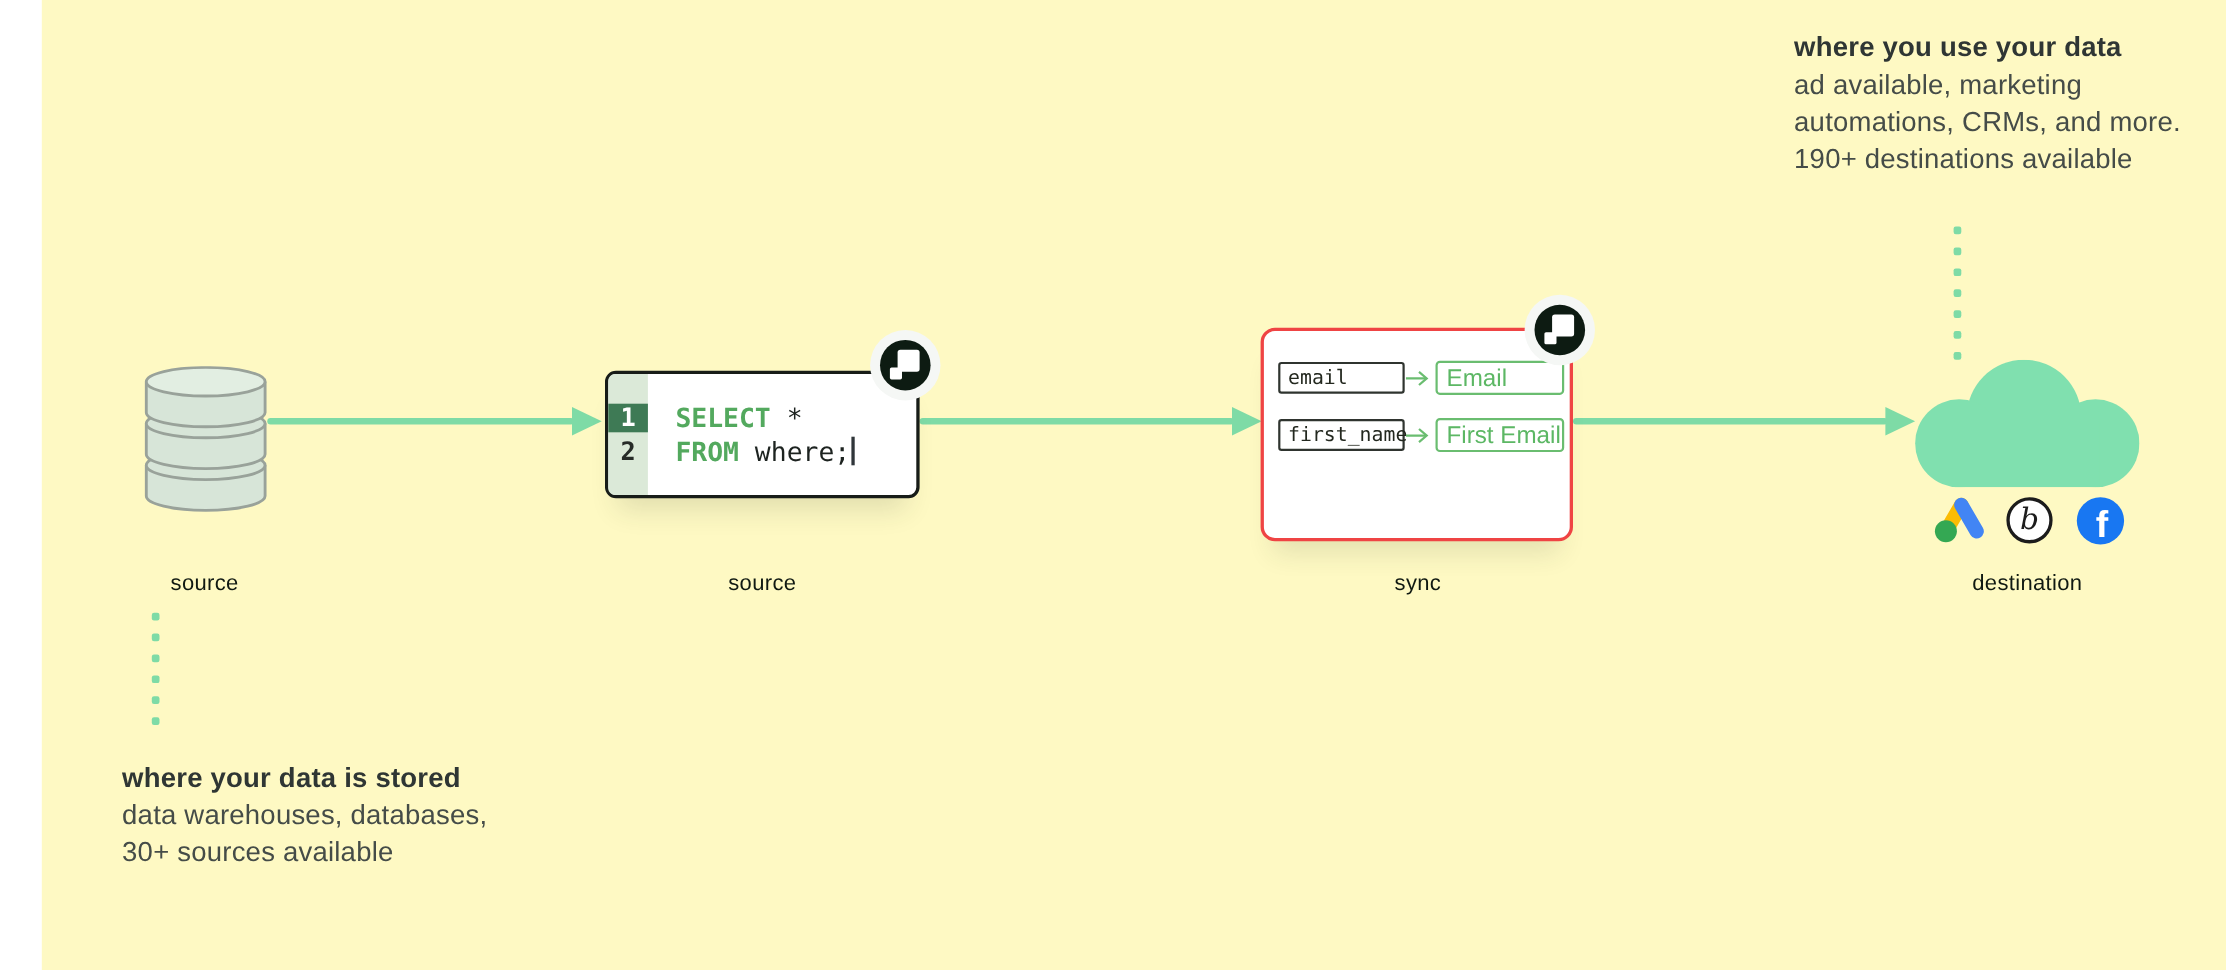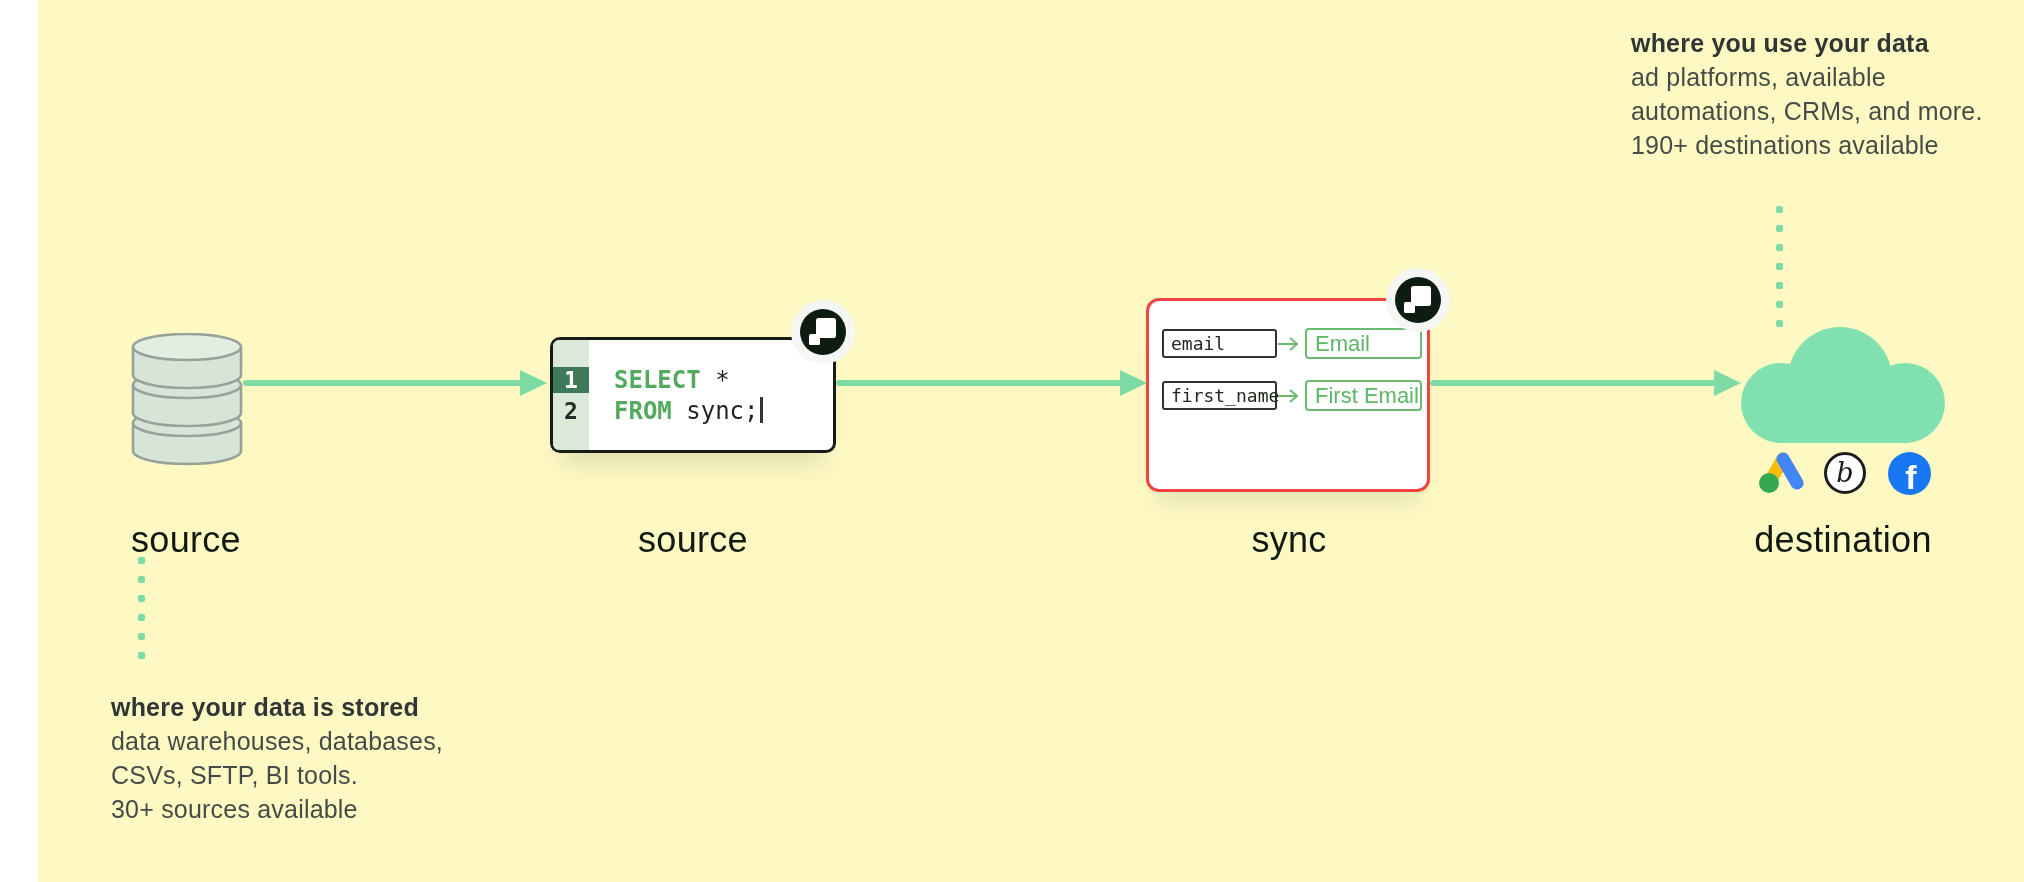--- a/index.html
+++ b/index.html
@@ -9,21 +9,21 @@
     margin-left:38px;
   }
   .abs{position:absolute;}
 
   
   .note{font-size:25px;line-height:34px;color:#454c48;letter-spacing:.2px;}
   .note .note-title{font-weight:700;color:#2f3634;}
 
   
   .stage-label{
-    font-size:36px;font-weight:500;color:#101912;letter-spacing:.3px;
+    font-size:20px;font-weight:500;color:#101912;letter-spacing:.3px;
     transform:translateX(-50%);white-space:nowrap;text-align:right;
   }
 
   
   .dot{position:absolute;width:7px;height:7px;border-radius:2px;background:#7edba6;}
 
   
   .arrow-shaft{position:absolute;height:6px;background:#7edba6;border-radius:3px;}
   .arrow-head{
     position:absolute;width:0;height:0;
@@ -91,21 +91,21 @@
   }
   .fb-f{font-size:34px;font-weight:700;color:#fff;margin-top:6px;margin-left:3px;}
 </style>
 </head>
 <body>
 
 <div id="stage">
 
   <div class="abs note" style="left:1593px;top:26px;">
     <div class="note-title">where you use your data</div>
-    <div>ad platforms, available</div>
+    <div>ad available, marketing</div>
     <div>automations, CRMs, and more.</div>
     <div>190+ destinations available</div>
   </div>
 
   <div>
     <div class="dot" style="left:1738px;top:206px;"></div>
     <div class="dot" style="left:1738px;top:225px;"></div>
     <div class="dot" style="left:1738px;top:244px;"></div>
     <div class="dot" style="left:1738px;top:263px;"></div>
     <div class="dot" style="left:1738px;top:282px;"></div>
@@ -145,34 +145,33 @@
     <div class="dot" style="left:100px;top:576px;"></div>
     <div class="dot" style="left:100px;top:595px;"></div>
     <div class="dot" style="left:100px;top:614px;"></div>
     <div class="dot" style="left:100px;top:633px;"></div>
     <div class="dot" style="left:100px;top:652px;"></div>
   </div>
 
   <div class="abs note" style="left:73px;top:690px;">
     <div class="note-title">where your data is stored</div>
     <div>data warehouses, databases,</div>
-    <div>CSVs, SFTP, BI tools.</div>
     <div>30+ sources available</div>
   </div>
 
   <div class="code-card">
     <div class="gutter-bg"></div>
     <div class="code-lines">
       <div class="code-line">
         <div class="ln active">1</div>
         <div class="code-text"><span class="kw">SELECT</span><span> *</span></div>
       </div>
       <div class="code-line">
         <div class="ln">2</div>
-        <div class="code-text"><span class="kw">FROM</span><span> sync;</span><span class="cursor"></span></div>
+        <div class="code-text"><span class="kw">FROM</span><span> where;</span><span class="cursor"></span></div>
       </div>
     </div>
   </div>
 
   <div class="badge" style="left:762px;top:309px;">
     <svg width="46" height="46" viewBox="0 0 46 46">
       <rect x="16" y="9" width="20" height="20" rx="2.5" fill="#ffffff"></rect>
       <rect x="9" y="25" width="11" height="11" rx="1.5" fill="#ffffff"></rect>
     </svg>
   </div>

